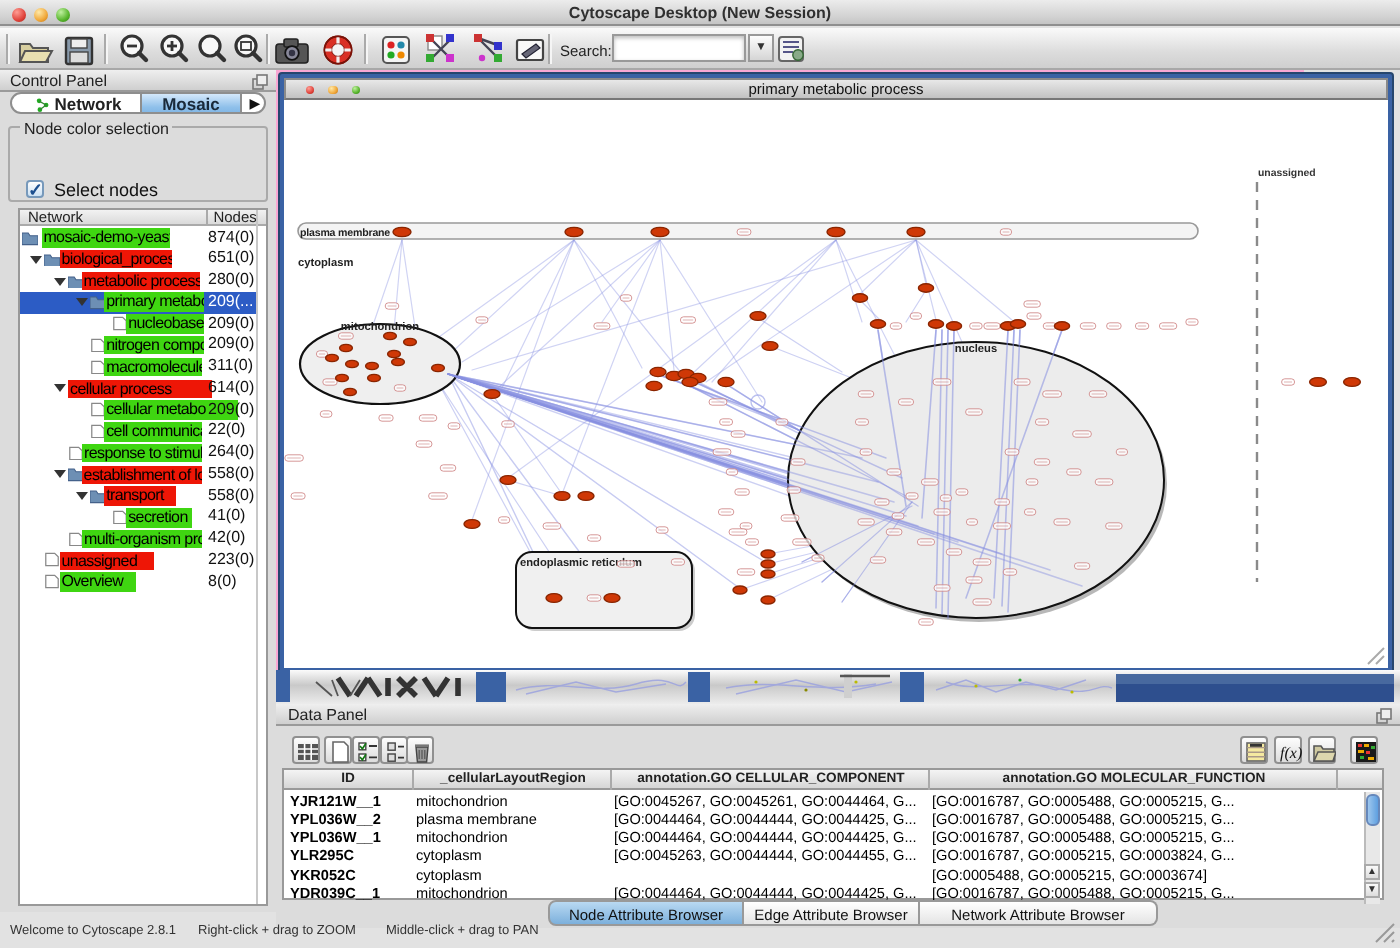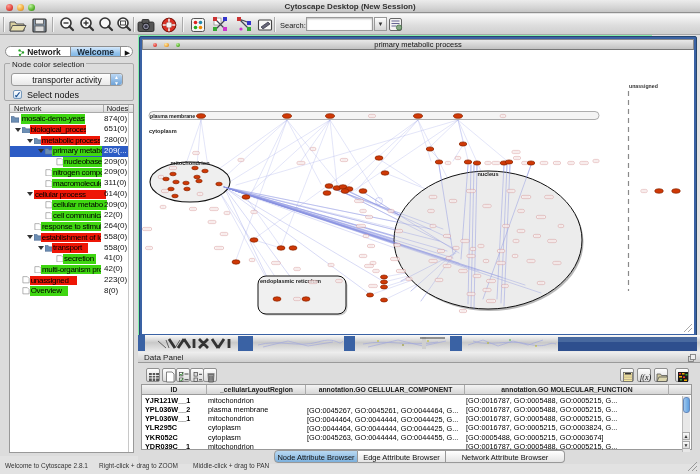--- a/index.html
+++ b/index.html
@@ -48,40 +48,40 @@
 .trow .hl { position:absolute; top:0.7px; padding:0 1px; height:9.5px; line-height:9.5px; overflow:hidden; color:#000; }
 .trow .cnt { position:absolute; left:94px; top:0; color:#111; letter-spacing:0; }
 .g { background:#3fd611; }
 .r { background:#ee1606; }
 .sel { background:#2c5cc5; }
 .sel .cnt { color:#fff;text-align:center; }
 .tarr { position:absolute; top:3.5px; width:0; height:0; border-left:3px solid transparent; border-right:3px solid transparent; border-top:4px solid #333; }
 .tico { position:absolute; top:1.5px; width:8px; height:7.5px; }
 
 
-#desktop { left:138px; top:35px; width:514px; height:317px; background:#86efac; }
+#desktop { left:138px; top:35px; width:514px; height:317px; background:#f9a8d4; }
 #netwin { position:absolute; left:1px; top:1px; width:558px; height:304px; background:#3a62a4; border:1px solid #26466e; border-radius:2px; }
 #netwin-title { position:absolute; left:2px; top:2px; width:552px; height:11px; background:linear-gradient(#e8e8e8,#c2c2c2); border:1px solid #8a8a8a; border-bottom:1px solid #777; }
 #netwin-title .title { text-align:center; font-size:7.5px; color:#111; line-height:10px; }
 #canvas-wrap { position:absolute; left:2px; top:13px; width:552px; height:284px; background:#fff; }
 
 #bstrip { position:absolute; left:0px; top:300px; width:562px; height:17px; background:linear-gradient(#f8f8f8,#b8b8b8 30%,#e8e8e8); }
 
 
 #dpanel { left:138px; top:352px; width:562px; height:112px; background:#dcdcdc; }
 #dpanel-head { position:absolute; left:0; top:0; width:562px; height:11px; background:linear-gradient(#efefef,#cfcfcf); border-bottom:1px solid #9a9a9a; font-size:8px; color:#222; line-height:11px; padding-left:6px; }
 .dbtn { position:absolute; top:16px; width:14px; height:14px; background:linear-gradient(#fdfdfd,#dcdcdc); border:1px solid #909090; border-radius:2px; }
 #dtable { position:absolute; left:3px; top:32px; width:551px; height:66px; background:#fff; border:1px solid #999;padding-left:36px; }
 #dthead { position:absolute; left:0; top:0; width:549px; height:10px; background:linear-gradient(#f4f4f4,#d6d6d6); border-bottom:1px solid #999; }
 #dthead div { position:absolute; top:0; height:10px; font-size:6.8px; font-weight:bold; color:#222; text-align:center; line-height:10px; border-right:1px solid #aaa; overflow:hidden; }
 .drow { position:absolute; left:0; width:549px; height:9.3px; font-size:7.3px; color:#000; }
 .drow div { position:absolute; top:0; height:9.3px; line-height:9.3px; overflow:hidden; white-space:nowrap; }
 .dc1 { left:3px; width:60px; font-weight:bold; }
 .dc2 { left:66px; width:97px; }
-.dc3 { left:165px; width:157px;margin-top:10px; }
+.dc3 { left:165px; width:157px; }
 .dc4 { left:324px; width:200px; }
 #dscroll { position:absolute; right:1px; top:11px; width:8px; height:56px; background:#e8e8e8; border-left:1px solid #bbb; }
 #dthumb { position:absolute; right:1.5px; top:12px; width:7px; height:16px; background:linear-gradient(90deg,#9ec7ee,#5e9fe0); border:1px solid #6688bb; border-radius:3px; }
 .dsbtn { position:absolute; right:1px; width:8px; height:8px; background:linear-gradient(#fafafa,#ddd); border:1px solid #aaa; font-size:5px; text-align:center; line-height:7px; color:#333; }
 #dtabs { position:absolute; left:136px; top:98px; height:13px; font-size:7.5px; z-index:5; }
 #dtabs span { text-align:center; padding:0 !important; }
 #dtabs span { display:inline-block; height:13px; line-height:13px; background:linear-gradient(#ffffff,#e4e4e4); border:1px solid #999; border-left:none; color:#111; vertical-align:top; }
 #dtabs span:first-child { border-left:1px solid #999; border-radius:4px 0 0 4px; background:linear-gradient(#b9d9f2,#7cb0dc); }
 #dtabs span:last-child { border-radius:0 4px 4px 0; }
 
@@ -178,34 +178,37 @@
   <div class="sep" style="left:52px"></div>
   <div class="sep" style="left:133px"></div>
   <div class="sep" style="left:182px"></div>
   <div class="sep" style="left:274px"></div>
   <div id="search-label">Search:</div>
   <div id="search-box"></div>
   <div id="search-drop">▼</div>
 </div>
 
 <div id="cpanel" class="abs">
+  <div id="cpanel-head" class="abs">Control Panel<svg style="position:absolute;right:4px;top:2px" width="8" height="8" viewBox="0 0 8 8">
+        <rect x="0.5" y="2.5" width="5" height="5" fill="none" stroke="#777" stroke-width="0.8"></rect>
+        <rect x="2.5" y="0.5" width="5" height="5" fill="#eee" stroke="#777" stroke-width="0.8"></rect>
+      </svg></div>
   <div id="cp-tabs" class="abs">
     <div class="net"><svg style="position:absolute;left:12px;top:2px" width="7" height="7" viewBox="0 0 9 9">
           <circle cx="2" cy="1.8" r="1.5" fill="#2a2"></circle>
           <circle cx="6.5" cy="4.5" r="1.5" fill="#2a2"></circle>
           <circle cx="2.5" cy="7.5" r="1.5" fill="#2a2"></circle>
           <path d="M2 2 L6.5 4.5 L2.5 7.5" stroke="#383" stroke-width="0.8" fill="none"></path>
         </svg><span style="margin-left:12px">Network</span></div>
-    <div class="mos">Welcome</div>
+    <div class="mos">Mosaic</div>
     <div class="arr">▶</div>
   </div>
   <div id="cp-group" class="abs">
       <div class="lab">Node color selection</div>
     </div>
-  <div id="cp-combo" class="abs">transporter activity<div class="step">▲<br>▼</div></div>
   <div id="cp-check" class="abs">✓</div>
   <div id="cp-checklab" class="abs">Select nodes</div>
   <div id="cp-tree" class="abs">
       <div style="position:absolute;left:117.5px;top:0;width:1px;height:347px;background:#c8c8c8;z-index:4"></div>
     <div id="tree-head">
       <span style="position:absolute;left:4px;line-height:8px;top:0">Network</span>
       <div class="c2">Nodes</div>
     </div>
     <div class="trow" style="top:8.50px">
         <svg class="tico" style="left:1px" viewBox="0 0 9 8">
@@ -264,21 +267,21 @@
         <svg class="tico" style="left:23.5px" viewBox="0 0 9 8">
           <path d="M0 1.5 L3.5 1.5 L4.5 3 L9 3 L9 8 L0 8 Z" fill="#6d8fb4" stroke="#44618a" stroke-width="0.6"></path>
         </svg>
         <span class="hl r" style="left:24px;width:72px">cellular process</span>
         <span class="cnt">614(0)</span>
       </div>
     <div class="trow" style="top:94.58px">
         <svg class="tico" style="left:34.8px" viewBox="0 0 9 8">
           <path d="M1 0.5 L6 0.5 L8 2.5 L8 7.5 L1 7.5 Z" fill="#fff" stroke="#888" stroke-width="0.7"></path>
         </svg>
-        <span class="hl g" style="left:42.1px;width:55px">cellular metabo</span>
+        <span class="hl g" style="left:42.1px;width:67px">cellular metabo</span>
         <span class="cnt">209(0)</span>
       </div>
     <div class="trow" style="top:105.34px">
         <svg class="tico" style="left:34.8px" viewBox="0 0 9 8">
           <path d="M1 0.5 L6 0.5 L8 2.5 L8 7.5 L1 7.5 Z" fill="#fff" stroke="#888" stroke-width="0.7"></path>
         </svg>
         <span class="hl g" style="left:42.1px;width:49px">cell communicat</span>
         <span class="cnt">22(0)</span>
       </div>
     <div class="trow" style="top:116.10px">
@@ -864,21 +867,21 @@
         <div class="dc1">YDR039C__1</div>
         <div class="dc2">mitochondrion</div>
         <div class="dc3">[GO:0044464, GO:0044444, GO:0044425, G...</div>
         <div class="dc4">[GO:0016787, GO:0005488, GO:0005215, G...</div>
       </div>
     <div id="dscroll"></div>
     <div id="dthumb"></div>
     <div class="dsbtn" style="bottom:9px">▲</div>
     <div class="dsbtn" style="bottom:0px">▼</div>
   </div>
-  <div id="dtabs"><span style="width:84px">Node Attribute Browser</span><span style="width:88px">Edge Attribute Browser</span><span style="width:119px">Network Attribute Browser</span></div>
+  <div id="dtabs"><span style="width:98px">Node Attribute Browser</span><span style="width:88px">Edge Attribute Browser</span><span style="width:119px">Network Attribute Browser</span></div>
 </div>
 
 <div id="statusbar" class="abs">
   <span style="left:5px">Welcome to Cytoscape 2.8.1</span>
   <span style="left:99px">Right-click + drag to ZOOM</span>
   <span style="left:193px">Middle-click + drag to PAN</span>
   <svg style="position:absolute;right:2px;bottom:2px" width="11" height="11" viewBox="0 0 11 11">
       <path d="M10 1 L1 10 M10 5 L5 10 M10 9 L9 10" stroke="#999" stroke-width="1"></path>
     </svg>
 </div>

